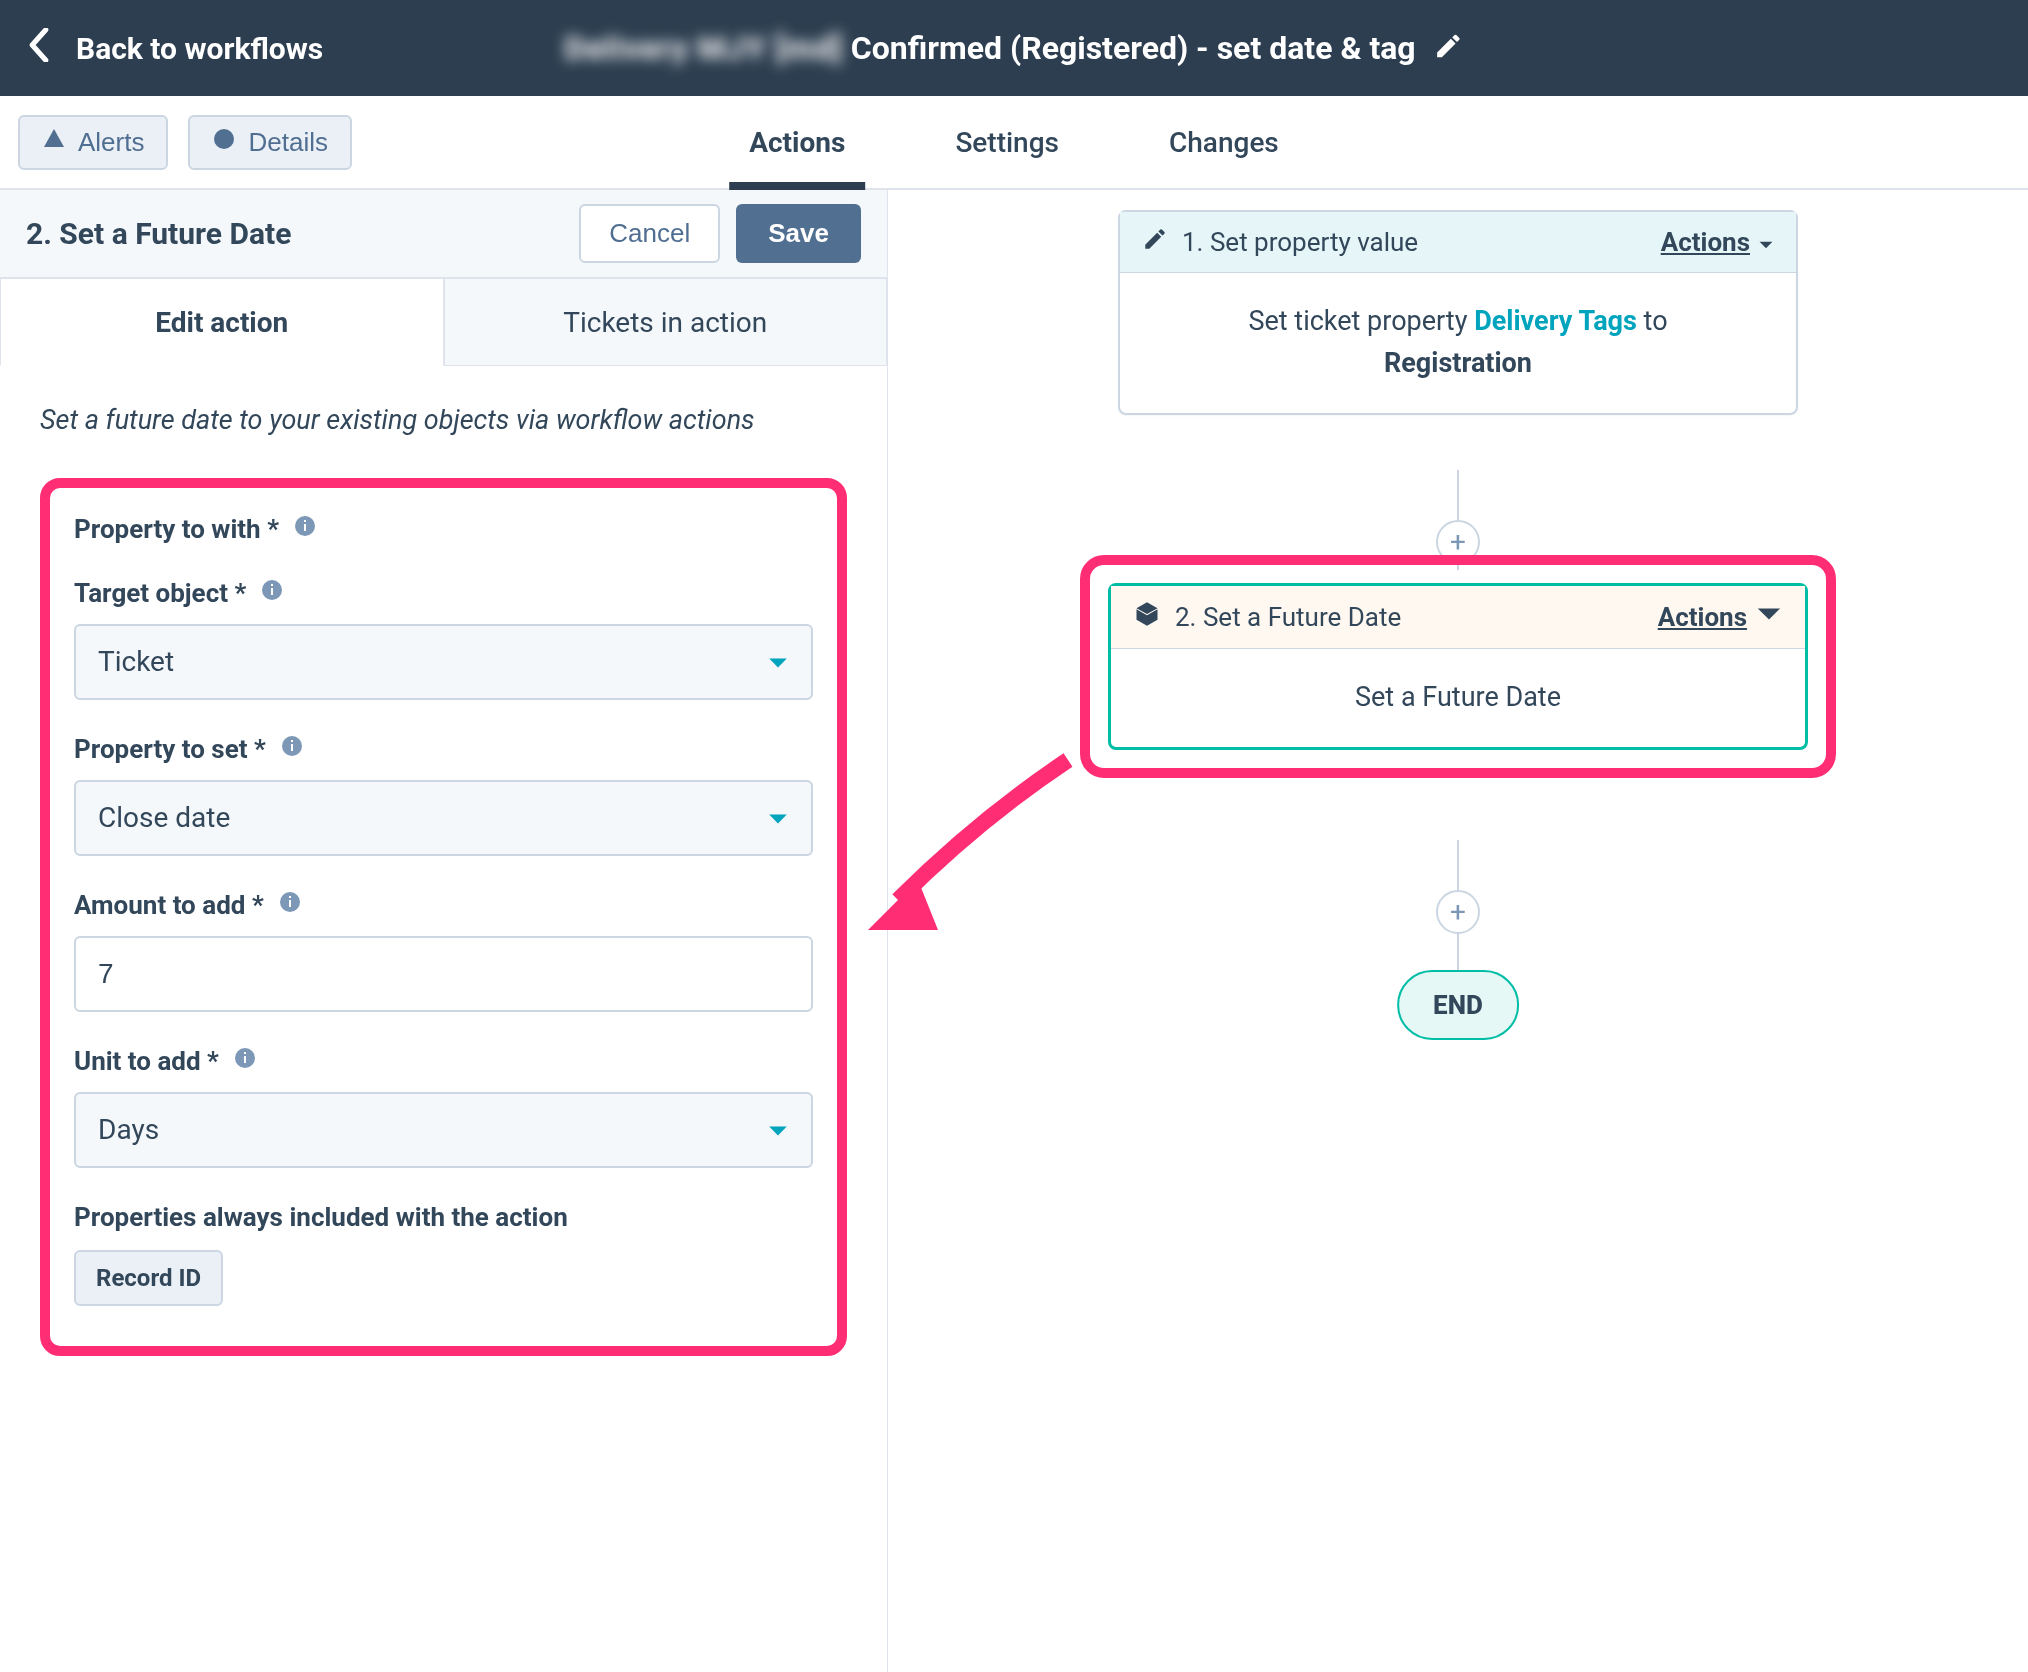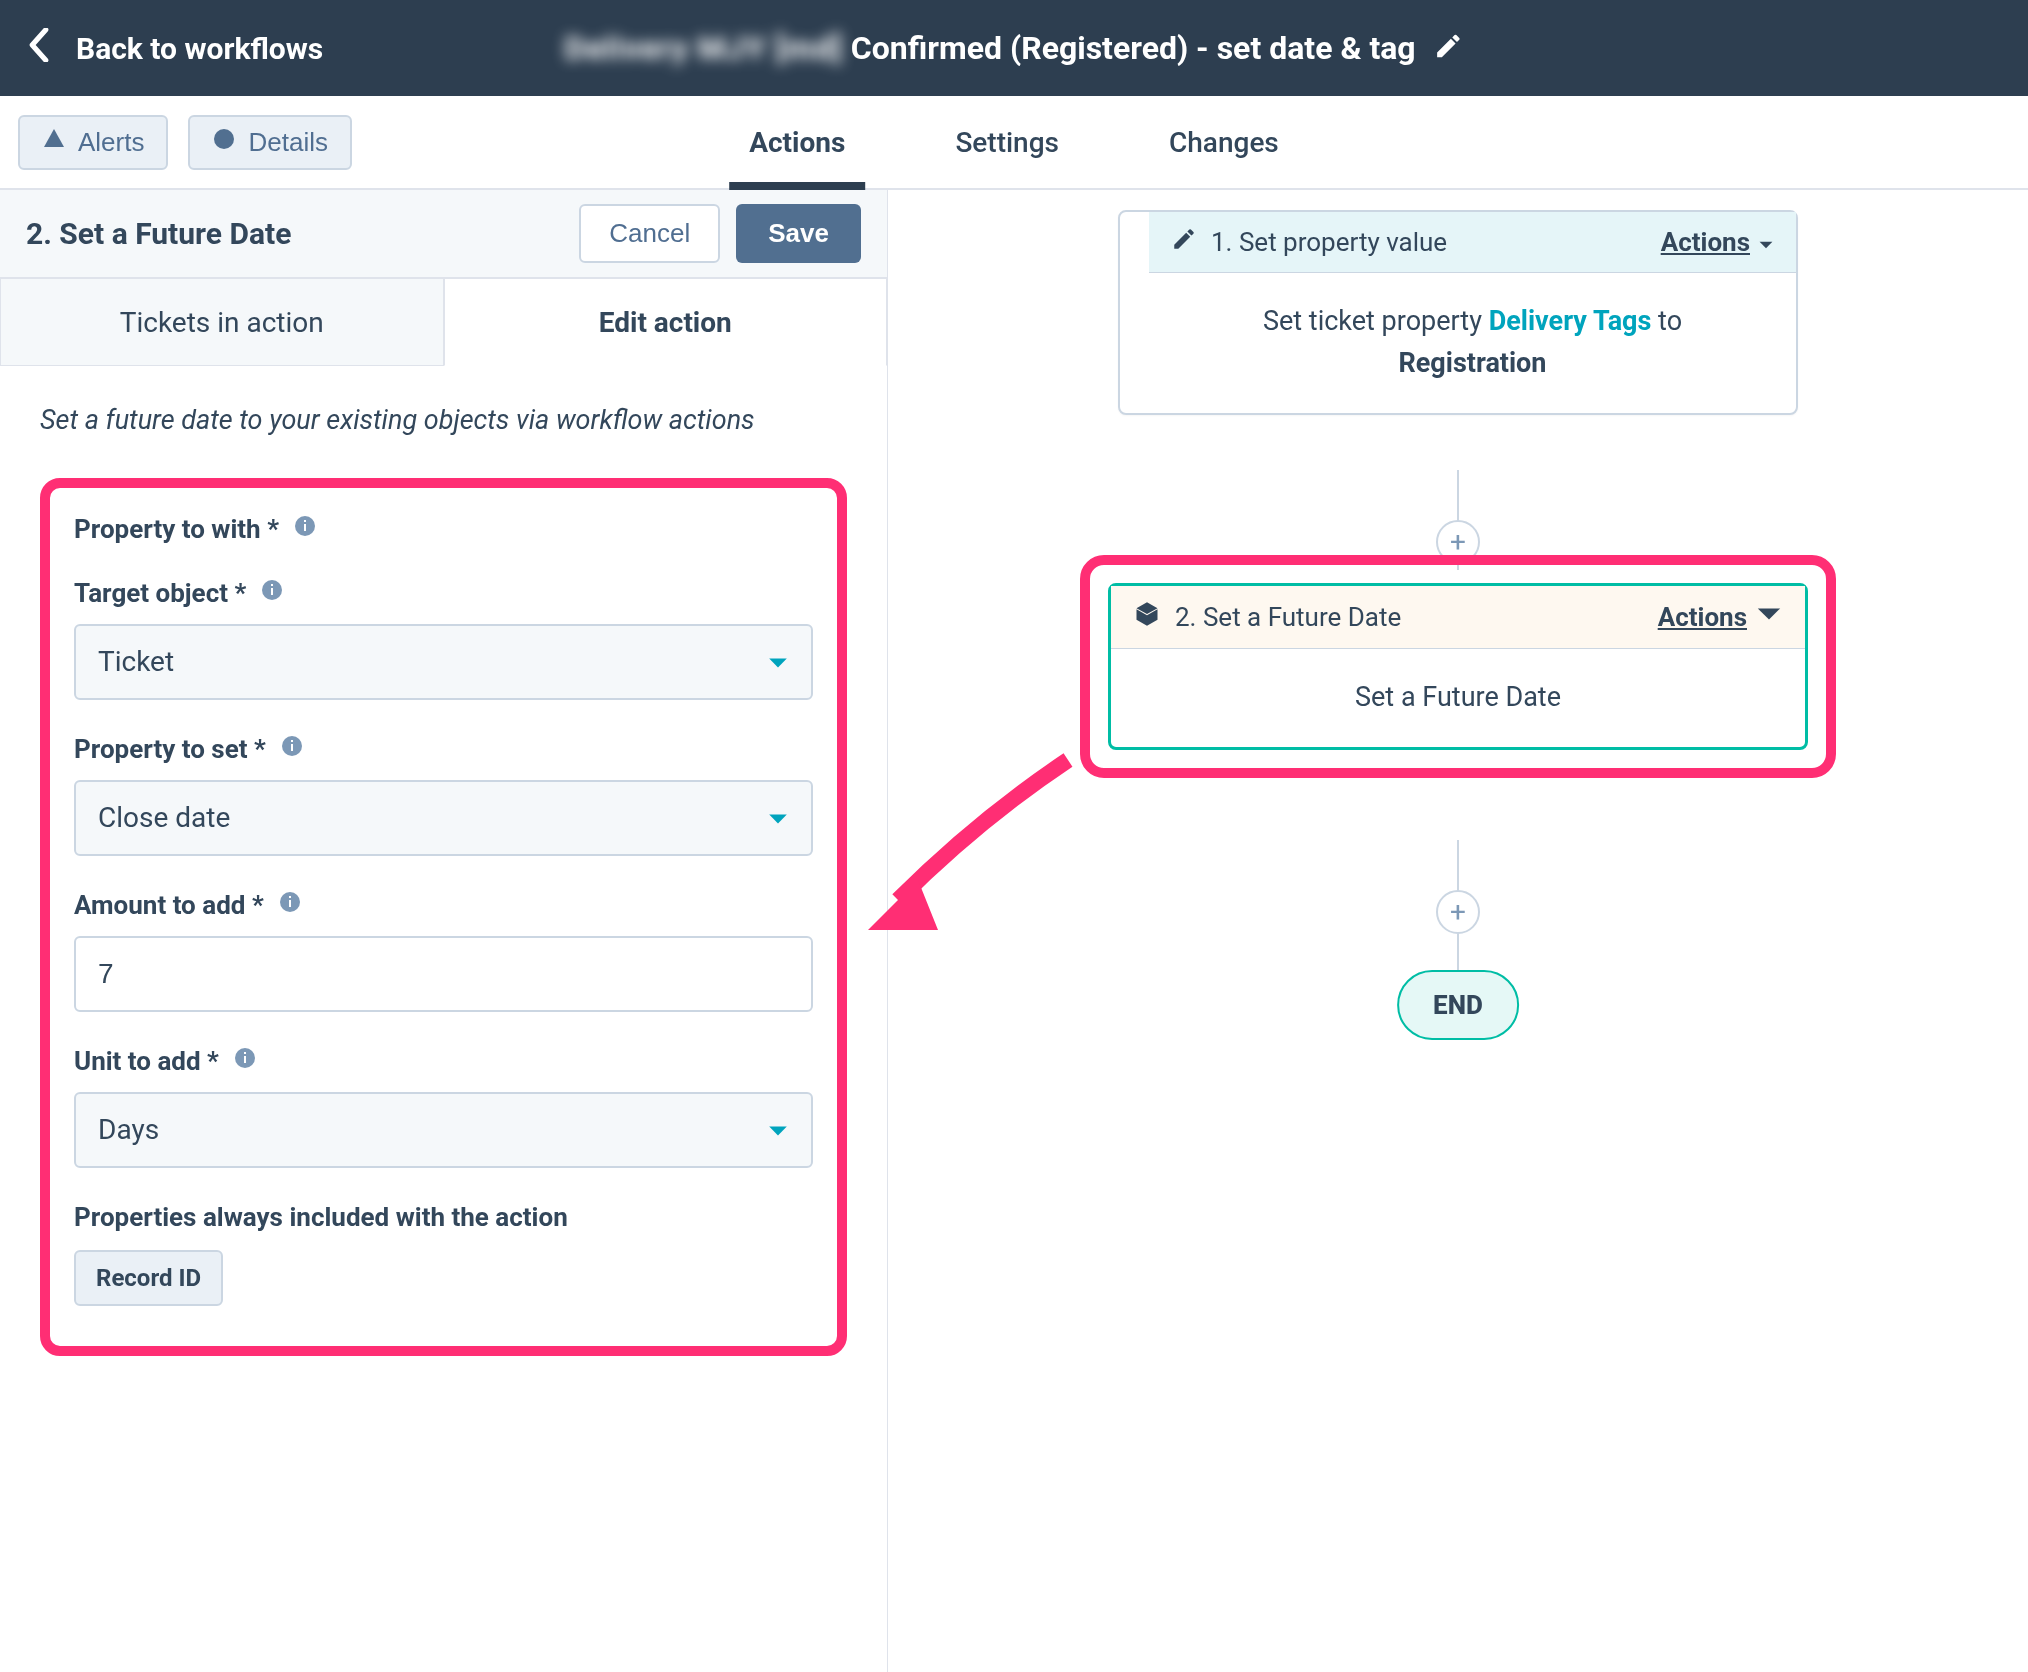--- a/index.html
+++ b/index.html
@@ -54,21 +54,21 @@
   
   .canvas { flex: 1; background: #fff; position: relative; }
   .node { position: absolute; width: 680px; left: 50%; transform: translateX(-50%); border: 2px solid #cbd6e2; border-radius: 8px; background: #fff; box-shadow: 0 1px 2px rgba(0,0,0,0.04); }
   .node-header { display: flex; align-items: center; gap: 14px; padding: 14px 22px; border-bottom: 1px solid #cbd6e2; font-size: 26px; }
   .node-header-title { flex: 1; }
   .node-actions { font-size: 26px; font-weight: 700; text-decoration: underline; display: inline-flex; align-items: center; gap: 8px; }
   .node-body { padding: 28px 30px; text-align: center; font-size: 27px; line-height: 1.55; }
   .link-teal { color: #00a4bd; font-weight: 700; }
   .bold { font-weight: 700; }
 
-  .node1 { top: 20px; padding-left: 29px; }
+  .node1 { top: 20px; }
   .node1 .node-header { background: #e5f5f8; }
 
   .node2-wrap { position: absolute; top: 365px; left: 50%; transform: translateX(-50%); border: 10px solid #ff2e74; border-radius: 24px; padding: 18px; width: 756px; }
   .node2 { border: 3px solid #00bda5; border-radius: 8px; background: #fff; }
   .node2 .node-header { background: #fef8f0; }
   .node2 .node-header svg { width: 28px; height: 28px; }
 
   .connector { position: absolute; left: 50%; transform: translateX(-50%); width: 2px; background: #cbd6e2; }
   .conn1 { top: 280px; height: 100px; }
   .conn2 { top: 650px; height: 140px; }
@@ -134,25 +134,25 @@
 
 <div class="main">
 
   <div class="left-panel">
     <div class="panel-header">
       <div class="panel-title">2. Set a Future Date</div>
       <button class="btn-cancel">Cancel</button>
       <button class="btn-save">Save</button>
     </div>
     <div class="panel-tabs">
+      <div class="panel-tab active">
+          <span>Edit action</span>
+        </div>
       <div class="panel-tab inactive">
           <span>Tickets in action</span>
-        </div>
-      <div class="panel-tab active">
-          <span>Edit action</span>
         </div>
     </div>
     <div class="panel-body">
       <p class="panel-desc">Set a future date to your existing objects via workflow actions</p>
 
       <div class="highlight-box">
 
         <div class="field">
           <div class="field-label">
             <span>Property to with *</span>

